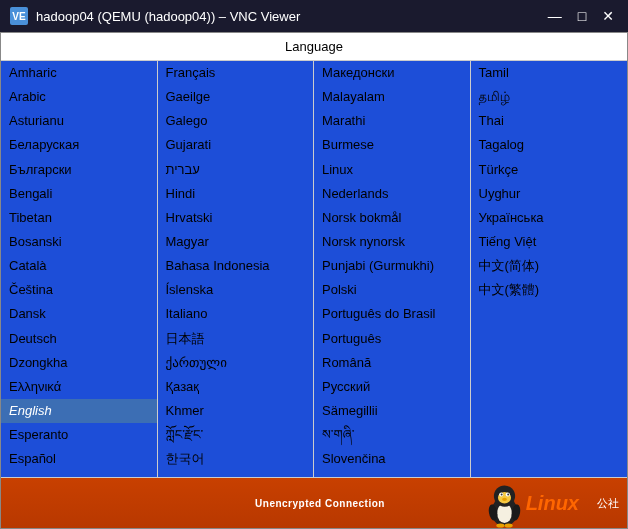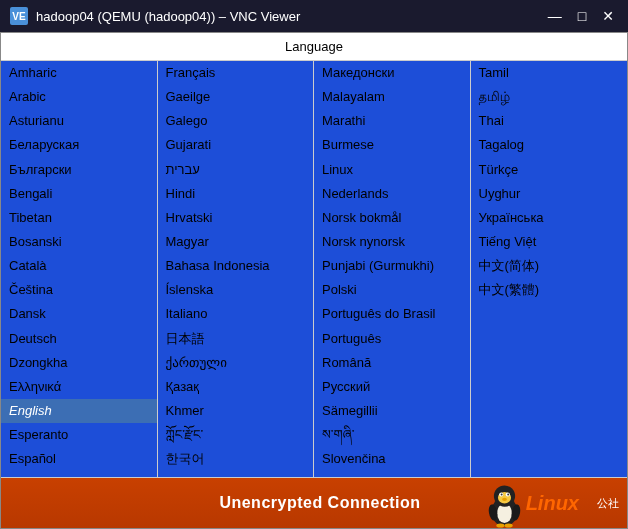--- a/index.html
+++ b/index.html
@@ -107,21 +107,21 @@
       background: linear-gradient(180deg, #c84000 0%, #b83800 100%);
       color: white;
       display: flex;
       align-items: center;
       justify-content: center;
       padding: 8px 16px;
       height: 50px;
       position: relative;
     }
     .status-text {
-      font-size: 16px;
+      font-size: 10px;
       font-weight: bold;
       letter-spacing: 0.5px;
       margin-left: 12px;
     }
     .status-penguin {
       position: absolute;
       right: 100px;
       bottom: 0;
       width: 45px;
       height: 45px;

